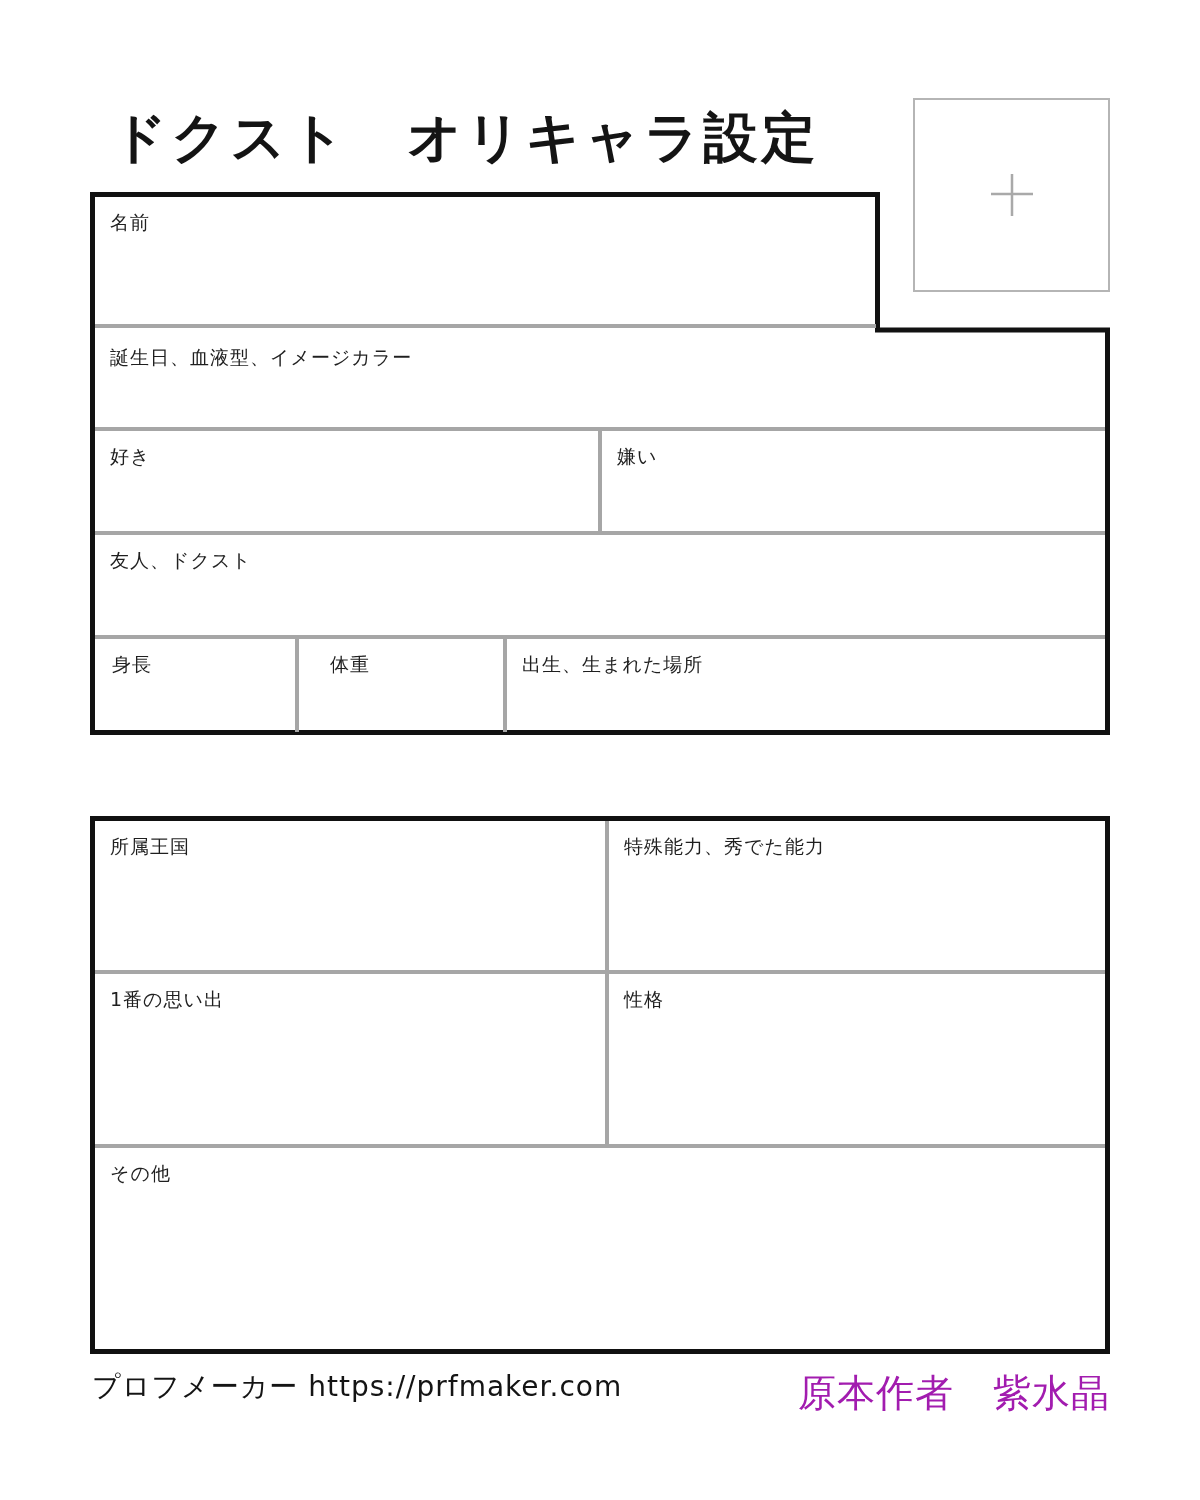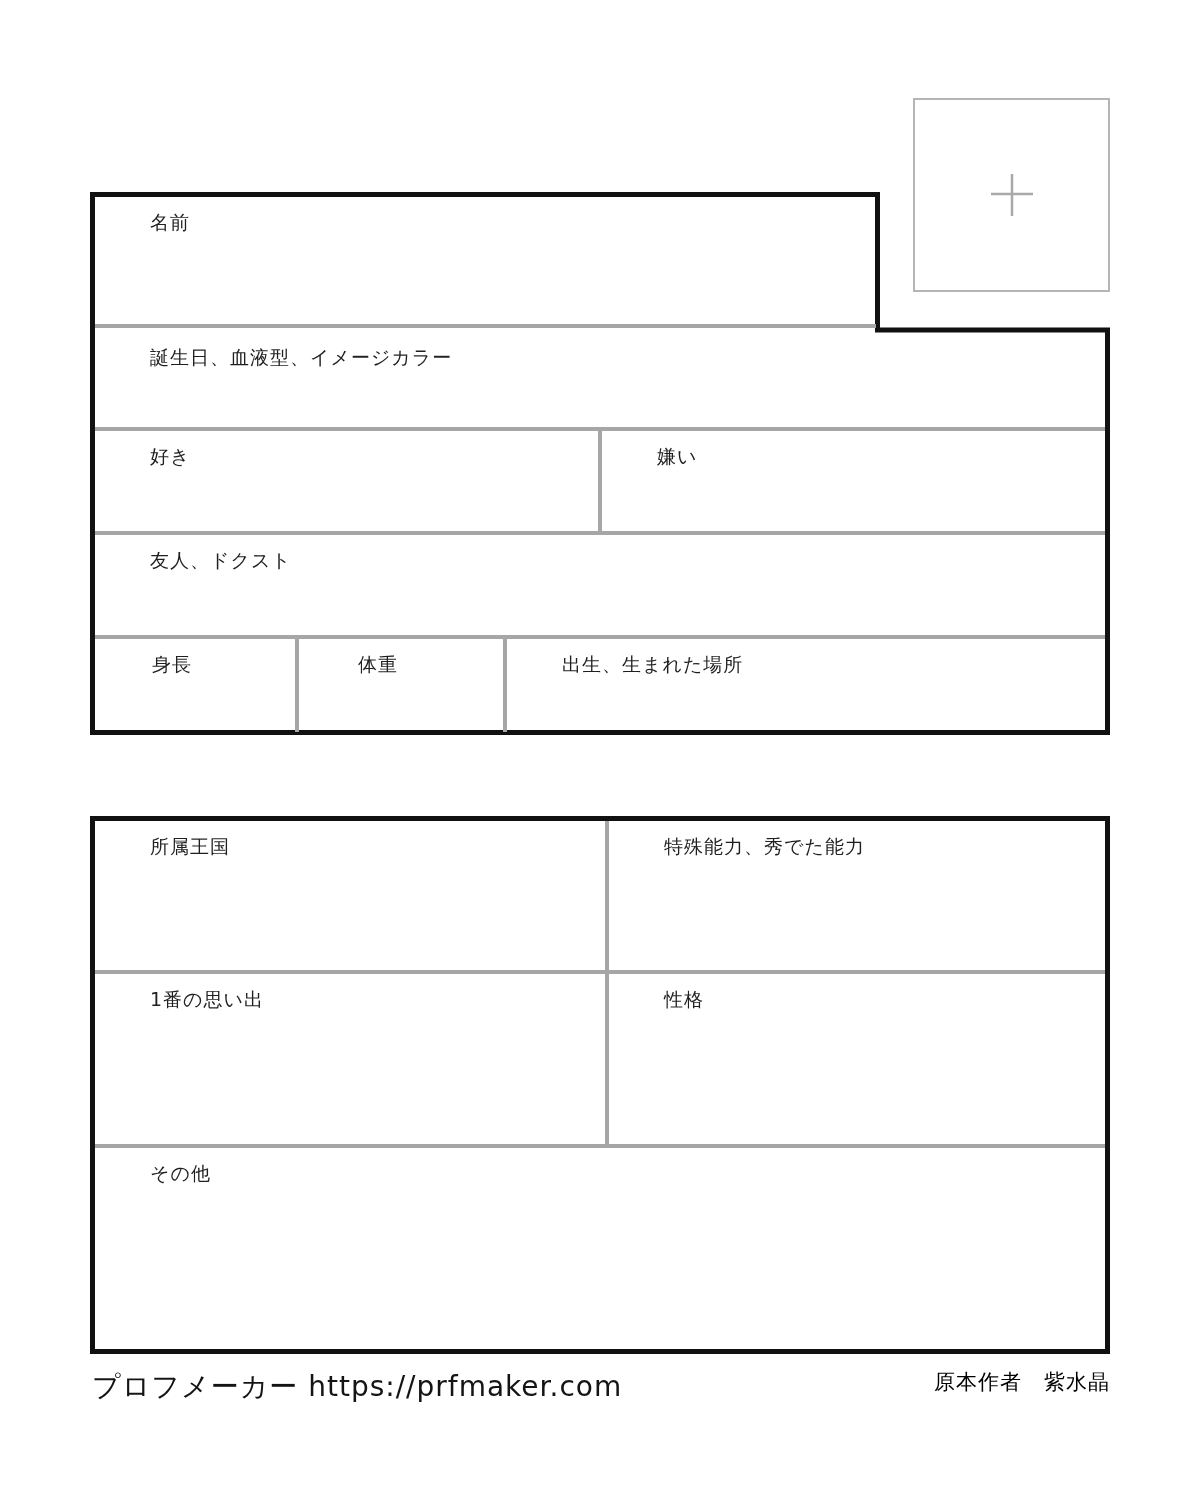--- a/index.html
+++ b/index.html
@@ -50,21 +50,20 @@
     stroke-width: 5;
   }
   .borders .divider line {
     stroke: #a6a6a6;
     stroke-width: 4;
   }
 
   .cell {
     position: absolute;
     background: transparent;
-    padding-left: 40px;
   }
   .cell .label {
     display: inline-block;
     padding: 13px 15px;
     font-size: 19px;
     letter-spacing: 1px;
     color: #1f1f1f;
     white-space: pre;
   }
 
@@ -75,31 +74,32 @@
     font-size: 28px;
     letter-spacing: 1px;
     color: #141414;
     white-space: pre;
     text-align: right;
   }
   .footer-right {
     position: absolute;
     right: 90px;
     top: 1368px;
-    font-size: 21px;
+    font-size: 38px;
     letter-spacing: 1px;
-    color: #000000;
+    color: #a21caf;
     white-space: pre;
   }
 </style>
 </head>
 <body>
 
 <div class="page">
 
+  <h1 class="title">ドクスト　オリキャラ設定</h1>
 
   <div class="image-box">
     <svg width="44" height="46" viewBox="0 0 44 46">
       <path d="M22 2 V44 M1 22 H43" stroke="#a9a9a9" stroke-width="2.5" fill="none"></path>
     </svg>
   </div>
 
   <svg class="borders" width="1200" height="1500" viewBox="0 0 1200 1500">
 
     <path class="outer" d="M92.5,194.5 H877.5 V330 H1107.5 V732.5 H92.5 Z"></path>
@@ -136,21 +136,21 @@
   </div>
 
   <div class="cell" style="left:95px; top:535px; width:1010px; height:100px">
     <span class="label">友人、ドクスト</span>
   </div>
 
   <div class="cell" style="left:97px; top:639px; width:203px; height:91px">
     <span class="label">身長</span>
   </div>
 
-  <div class="cell" style="left:303px; top:639px; width:240px; height:91px">
+  <div class="cell" style="left:315px; top:639px; width:240px; height:91px">
     <span class="label">体重</span>
   </div>
 
   <div class="cell" style="left:507px; top:639px; width:598px; height:91px">
     <span class="label">出生、生まれた場所</span>
   </div>
 
   <div class="cell" style="left:95px; top:821px; width:510px; height:149px">
     <span class="label">所属王国</span>
   </div>

